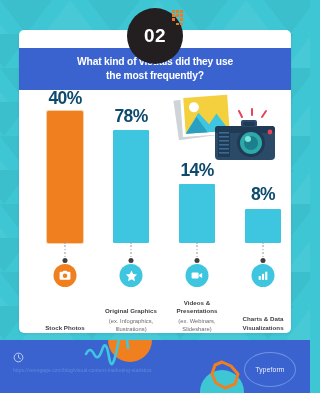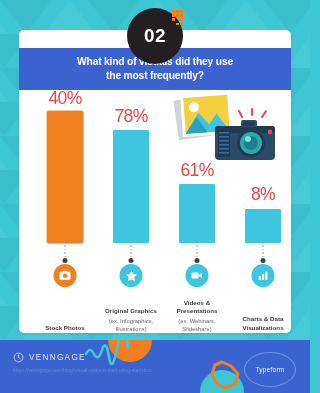--- a/index.html
+++ b/index.html
@@ -59,21 +59,21 @@
   .col { position:absolute; bottom:0; width:64px; text-align:center; }
   .bar-wrap { position:absolute; bottom:90px; width:64px; height:132px; }
   .bar {
     position:absolute; bottom:0; left:50%; transform:translateX(-50%);
     width:36px; border-radius:1px;
   }
   .bar.orange { background:#f0801f; outline:1px solid #f8cfa4; }
   .bar.cyan   { background:#3ec6e0; }
   .pct {
     position:absolute; bottom:0; left:0; width:64px; 
-    color:#ef4444; font-size:17.5px; font-weight:normal; letter-spacing:-0.6px;
+    color:#0c4a6e; font-size:17.5px; font-weight:bold; letter-spacing:-0.6px;
   }
   .connector {
     position:absolute; bottom:74px; left:50%; transform:translateX(-50%);
     width:1px; height:17px;
     background:repeating-linear-gradient(to bottom,#9a9a9a 0 1.6px,transparent 1.6px 3.4px);
   }
   .node {
     position:absolute; bottom:70px; left:50%; transform:translateX(-50%);
     width:5px; height:5px; border-radius:50%; background:#3f3f3f;
   }
@@ -291,21 +291,21 @@
         </svg>
       </div>
       <div class="labels">
         <div class="lab-main">Original Graphics</div>
         <div class="lab-sub">(ex. Infographics,
 Illustrations)</div>
       </div>
     </div>
 
     <div class="col" style="left:146px;">
-      <div class="pct" style="bottom:152px;">61%</div>
+      <div class="pct" style="bottom:152px;">14%</div>
       <div class="bar-wrap">
         <div class="bar cyan" style="height:59px;"></div>
       </div>
       <div class="connector"></div>
       <div class="node"></div>
       <div class="icon-circle cyan">
         <svg viewBox="0 0 24 24" width="13" height="13" fill="#fff">
           <rect x="2" y="6.5" width="13" height="11" rx="2"></rect>
           <path d="M16 10.5l5.5-3v9l-5.5-3z"></path>
         </svg>
@@ -365,20 +365,19 @@
     <circle cx="222" cy="52" r="22" fill="#3ec6d4"></circle>
     <path d="M222 22 l9 4 l7 8 l-3 10 l-10 4 l-9 -5 l-4 -9 l3 -9 z" stroke="#f0801f" stroke-width="3" fill="none" stroke-linejoin="round"></path>
   </svg>
 </div>
 
 <div id="venn-logo">
   <svg width="11" height="11" viewBox="0 0 24 24">
     <circle cx="12" cy="12" r="9.5" fill="none" stroke="#dfe6fa" stroke-width="1.7"></circle>
     <path d="M12 6.5 L12 12 L16 14.5" fill="none" stroke="#dfe6fa" stroke-width="1.7" stroke-linecap="round"></path>
   </svg>
-  <span id="venn-name">VENNGAGE</span>
 </div>
 
 <div id="footer-url">https://venngage.com/blog/visual-content-marketing-statistics</div>
 
 <div id="typeform">
   <span id="typeform-label">Typeform</span>
 </div>
 
 </body></html>

